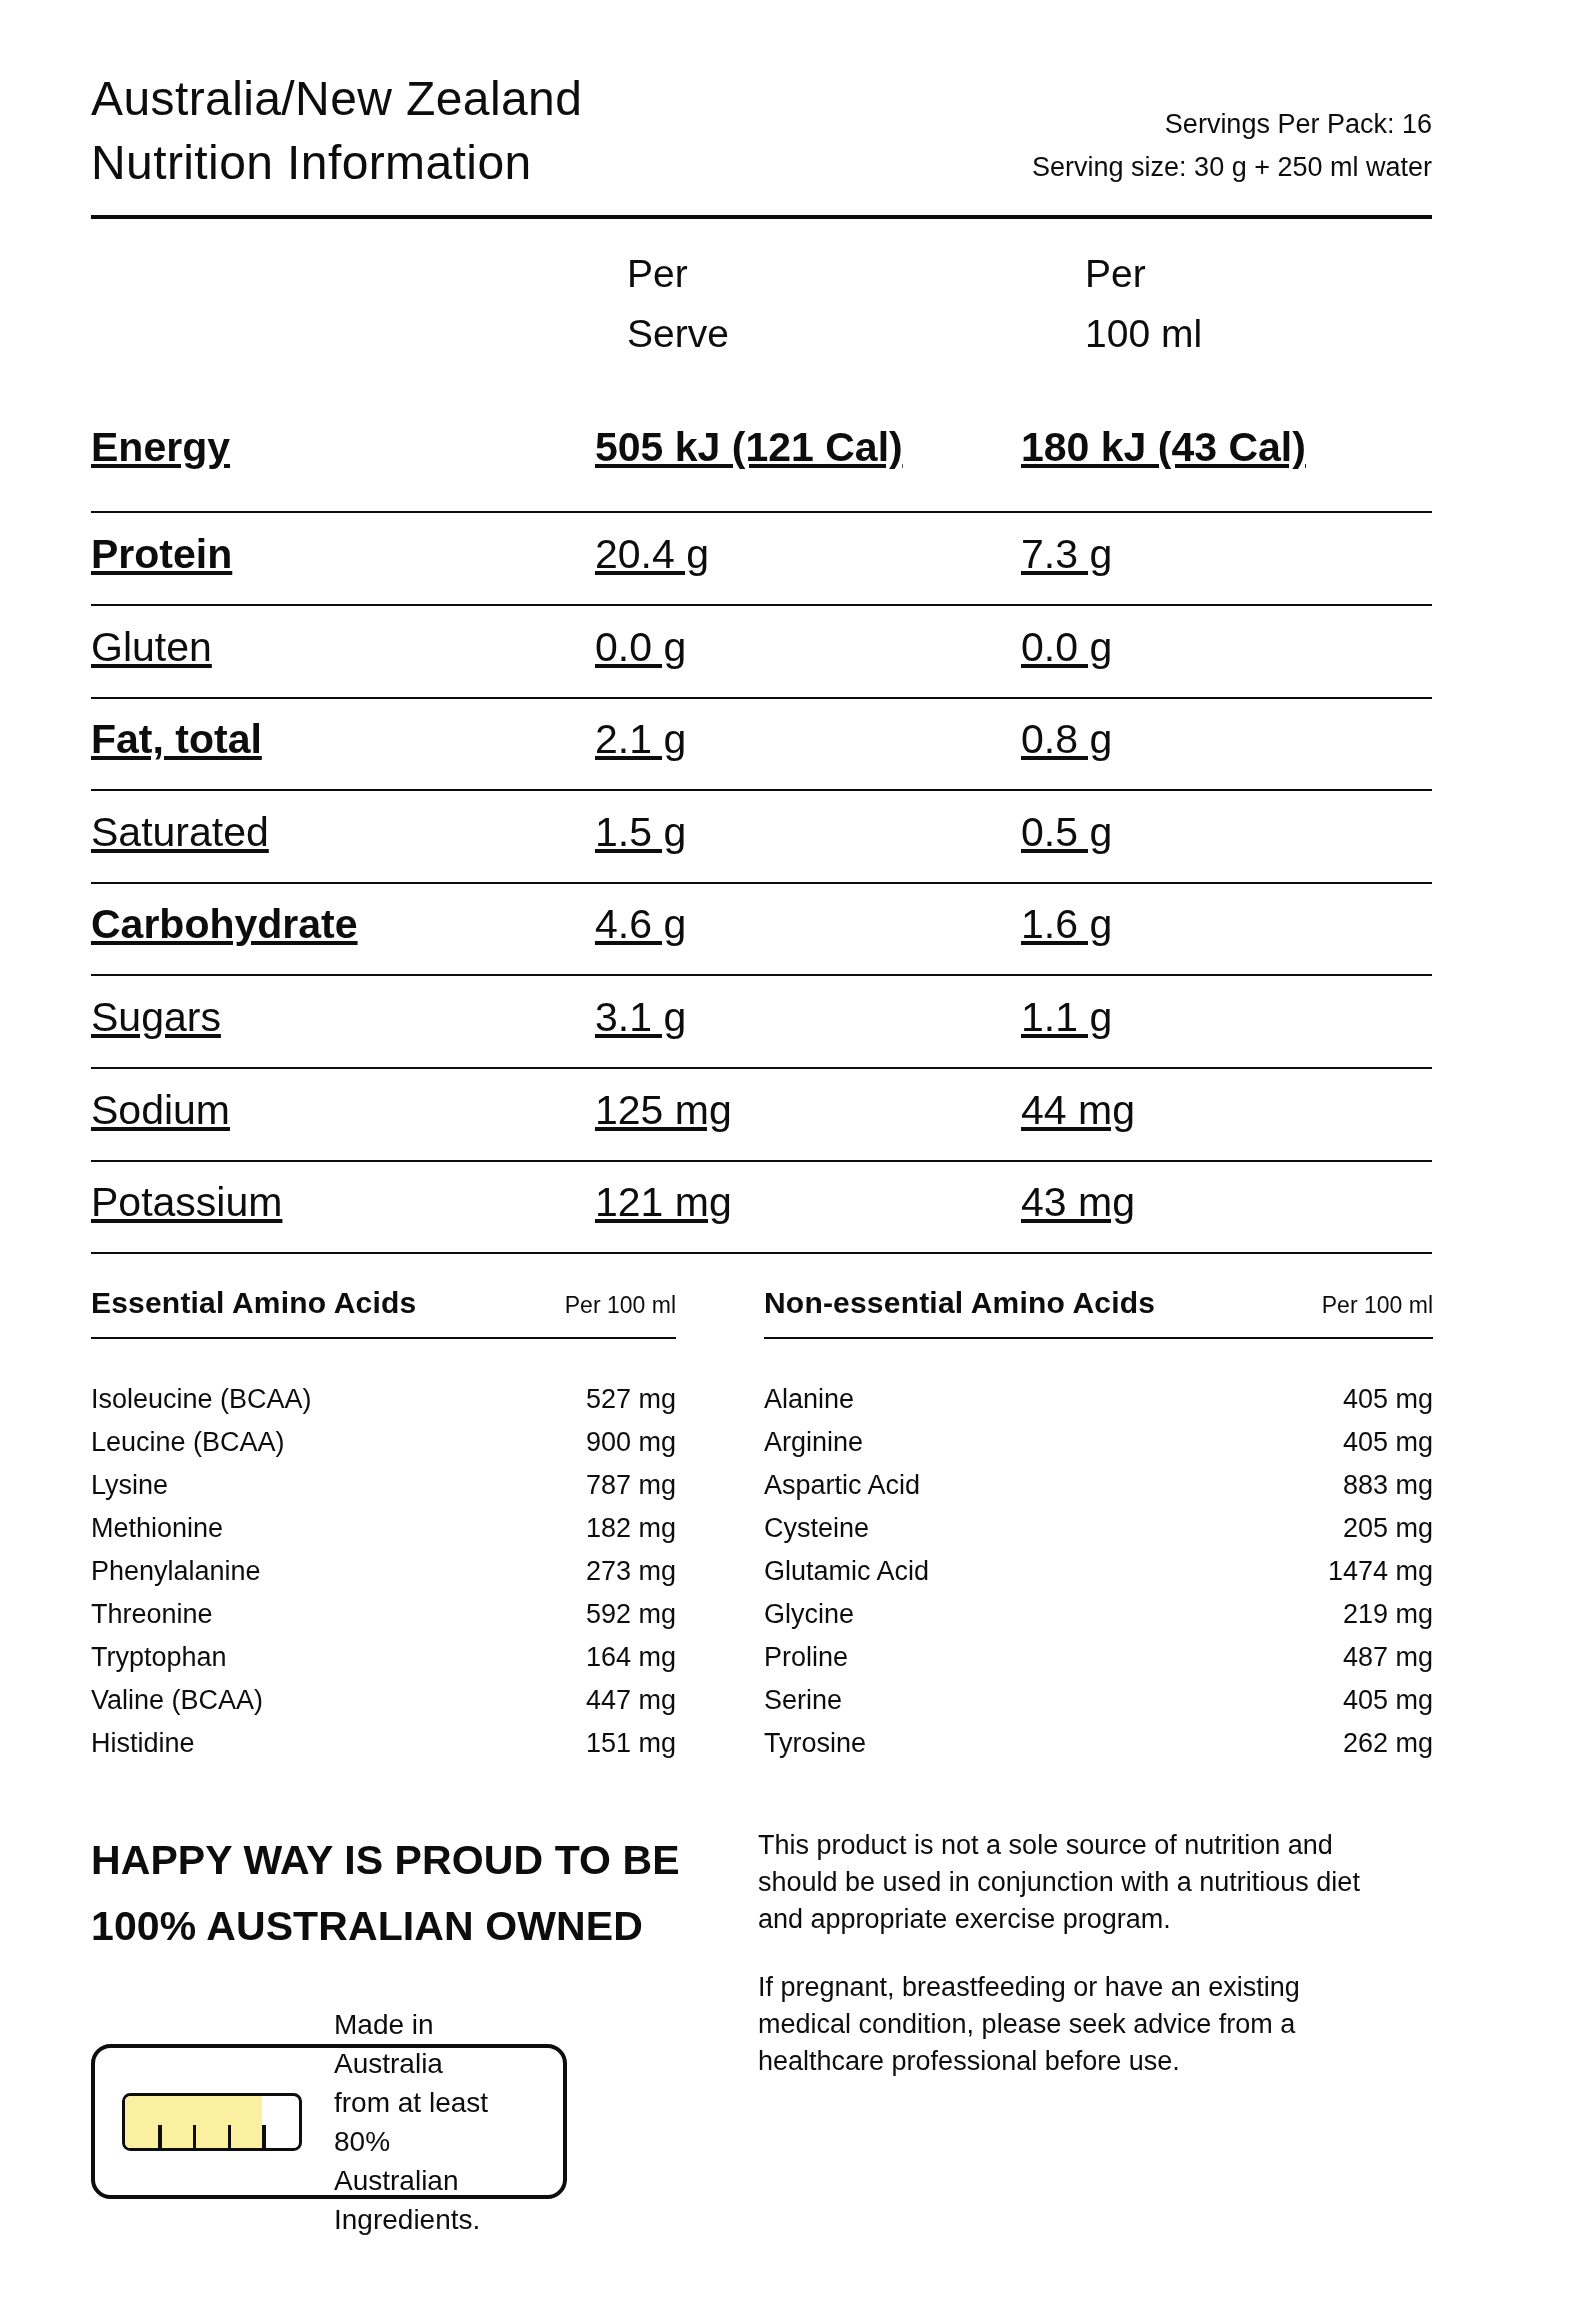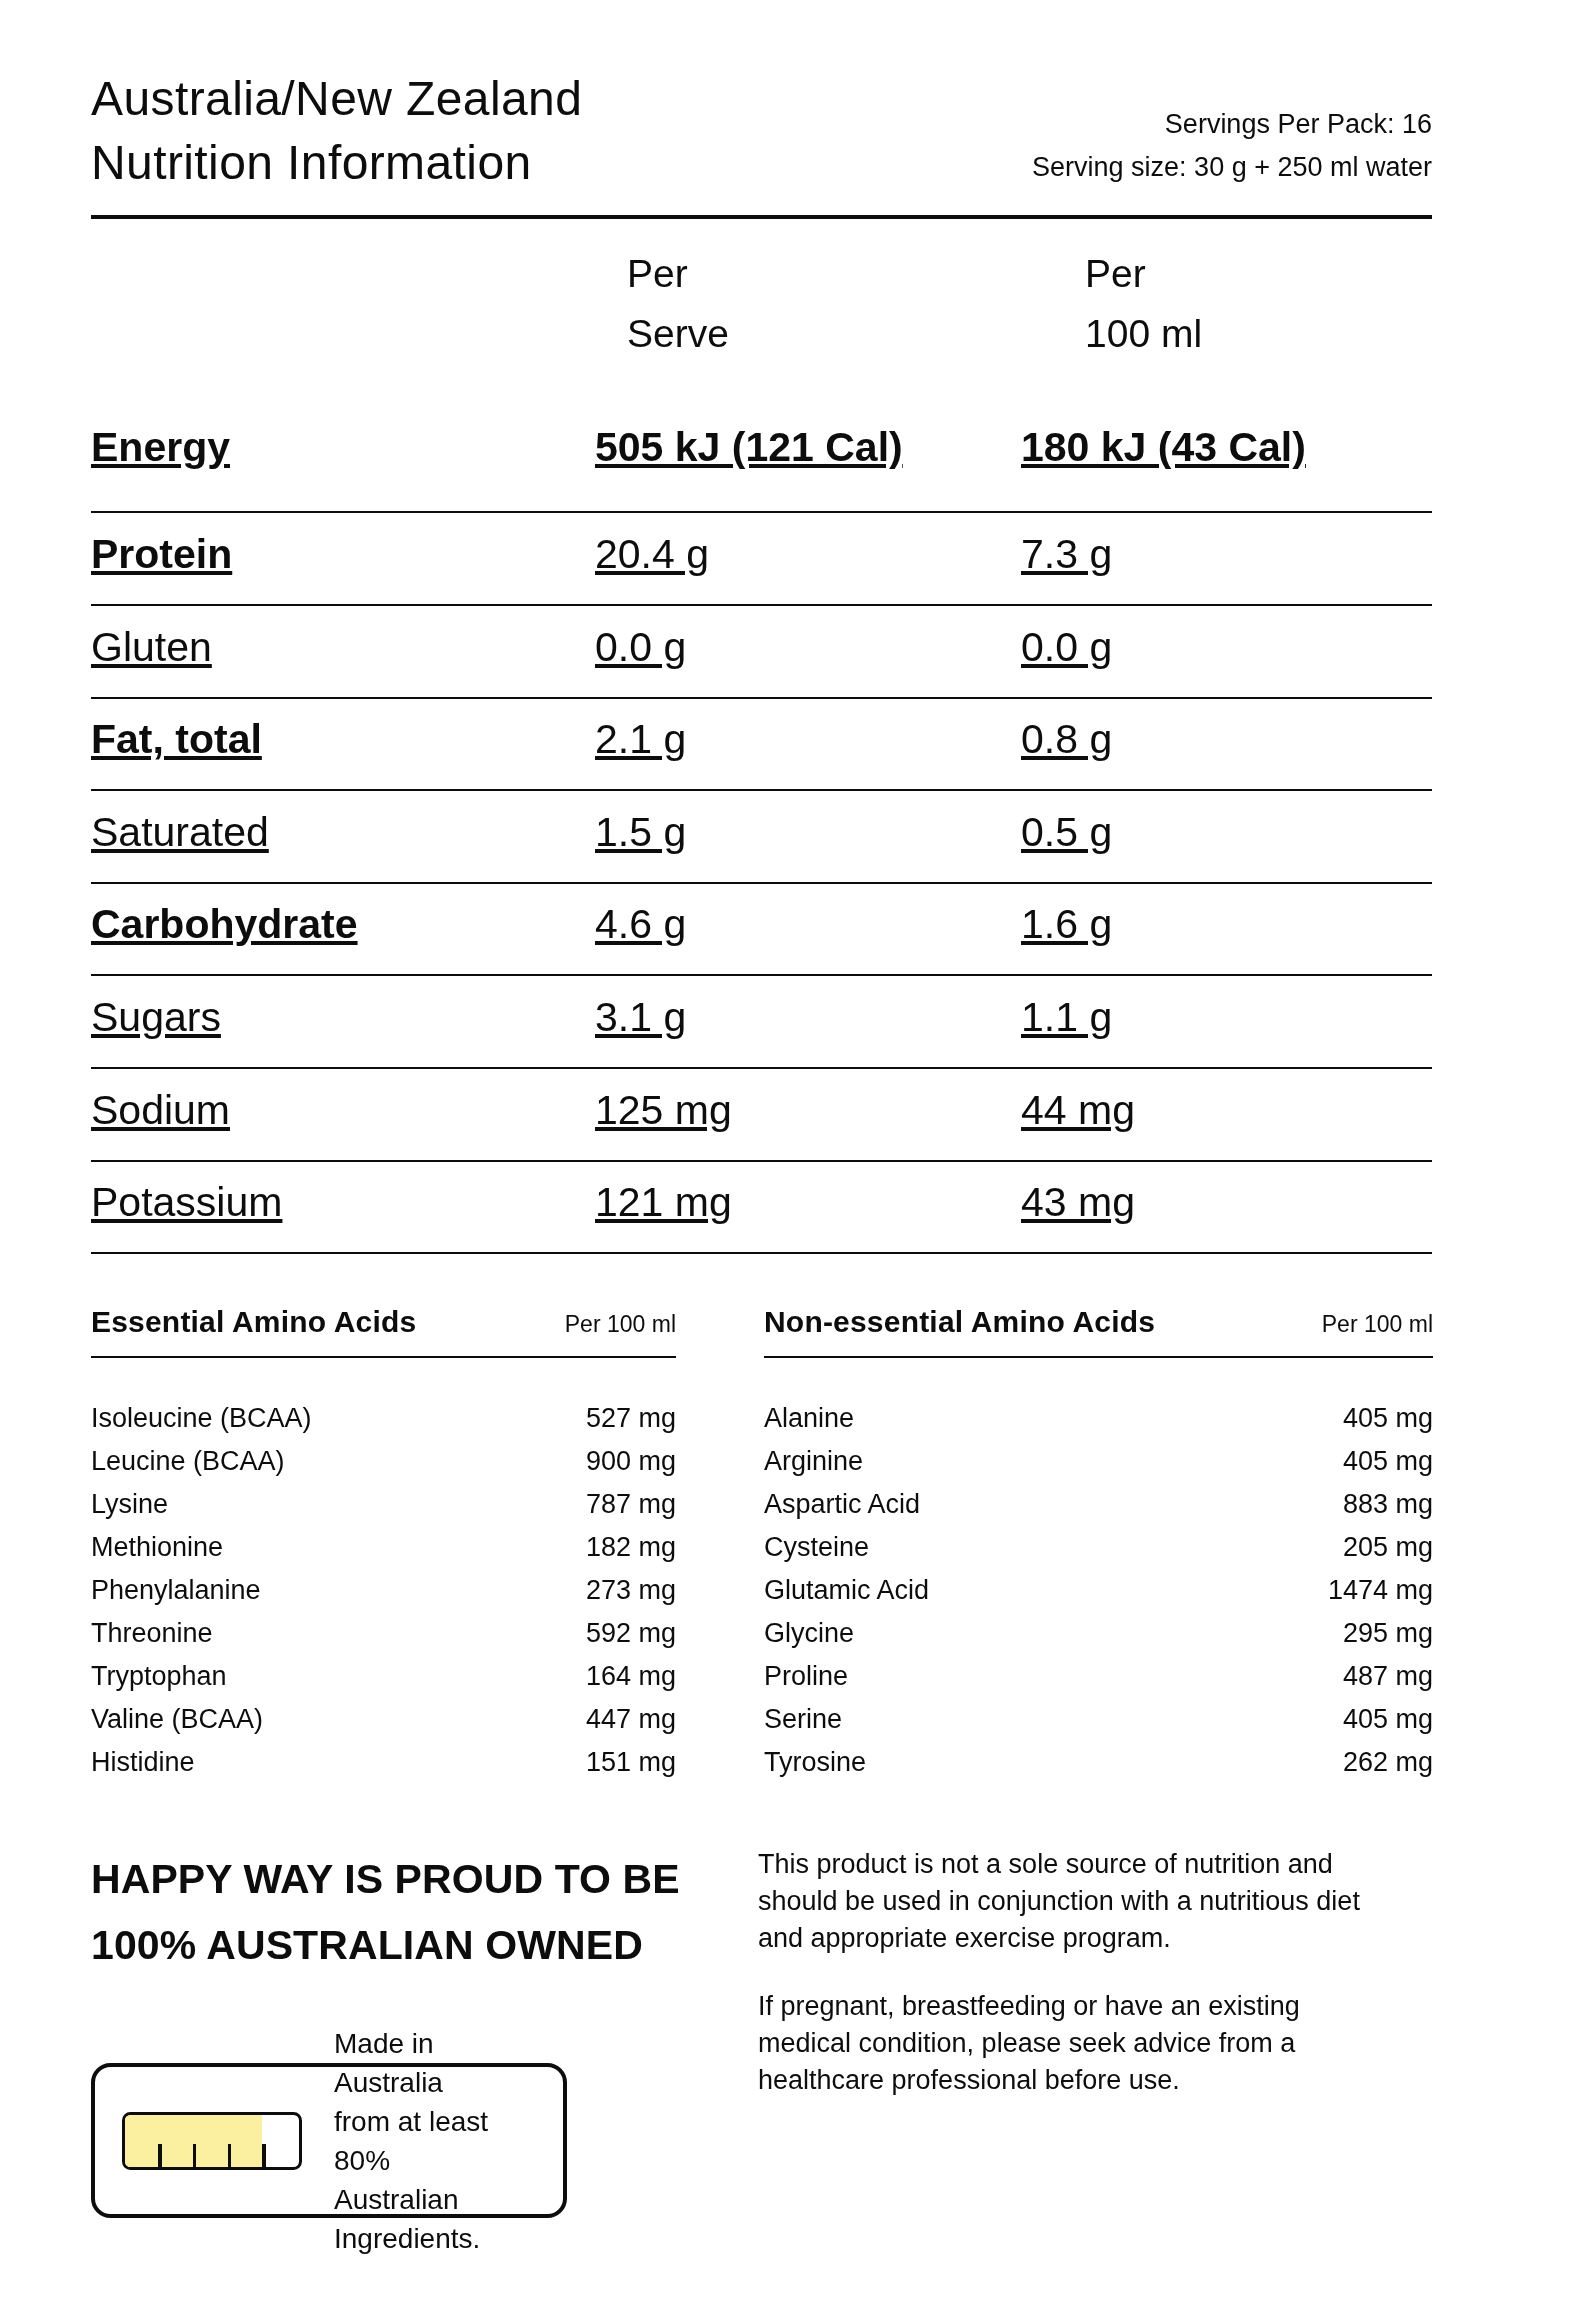--- a/index.html
+++ b/index.html
@@ -15,21 +15,21 @@
 
   
   .col-headers{display:grid;grid-template-columns:504px 426px 1fr;font-size:39px;line-height:60px;margin-top:25px;gap:32px;}
   #nutrition-rows .nrow{display:grid;grid-template-columns:504px 426px 1fr;font-size:41px;line-height:42px;
     padding:19.6px 0 29px;border-bottom:2.1px solid #0d0d0d;text-decoration:underline;}
   #nutrition-rows .nrow.first{padding-top:62px;padding-bottom:43px;}
   .nrow.b .cell-label{font-weight:bold;}
   .nrow.bv .cell-v1,.nrow.bv .cell-v2{font-weight:bold;}
 
   
-  .amino-grid{display:grid;grid-template-columns:585px 669px;column-gap:88px;margin-top:50px;}
+  .amino-grid{display:grid;grid-template-columns:585px 669px;column-gap:88px;margin-top:31px;}
   .amino-header{display:flex;justify-content:space-between;align-items:baseline;
     border-bottom:2.8px solid #0d0d0d;padding-bottom:14px;line-height:36px;}
   .amino-title{font-size:30px;font-weight:bold;letter-spacing:0.2px;}
   .amino-unit{font-size:23px;}
   .amino-rows{margin-top:39px;}
   .arow{display:flex;justify-content:space-between;font-size:27px;line-height:43px;}
 
   
   .footer-grid{display:grid;grid-template-columns:616px 1fr;column-gap:51px;margin-top:62px;}
   .ownership{font-size:41px;font-weight:bold;line-height:66px;letter-spacing:0.1px;}
@@ -189,21 +189,21 @@
             <div class="arow">
               <span>Cysteine</span>
               <span>205 mg</span>
             </div>
             <div class="arow">
               <span>Glutamic Acid</span>
               <span>1474 mg</span>
             </div>
             <div class="arow">
               <span>Glycine</span>
-              <span>295 mg</span>
+              <span>219 mg</span>
             </div>
             <div class="arow">
               <span>Proline</span>
               <span>487 mg</span>
             </div>
             <div class="arow">
               <span>Serine</span>
               <span>405 mg</span>
             </div>
             <div class="arow">

